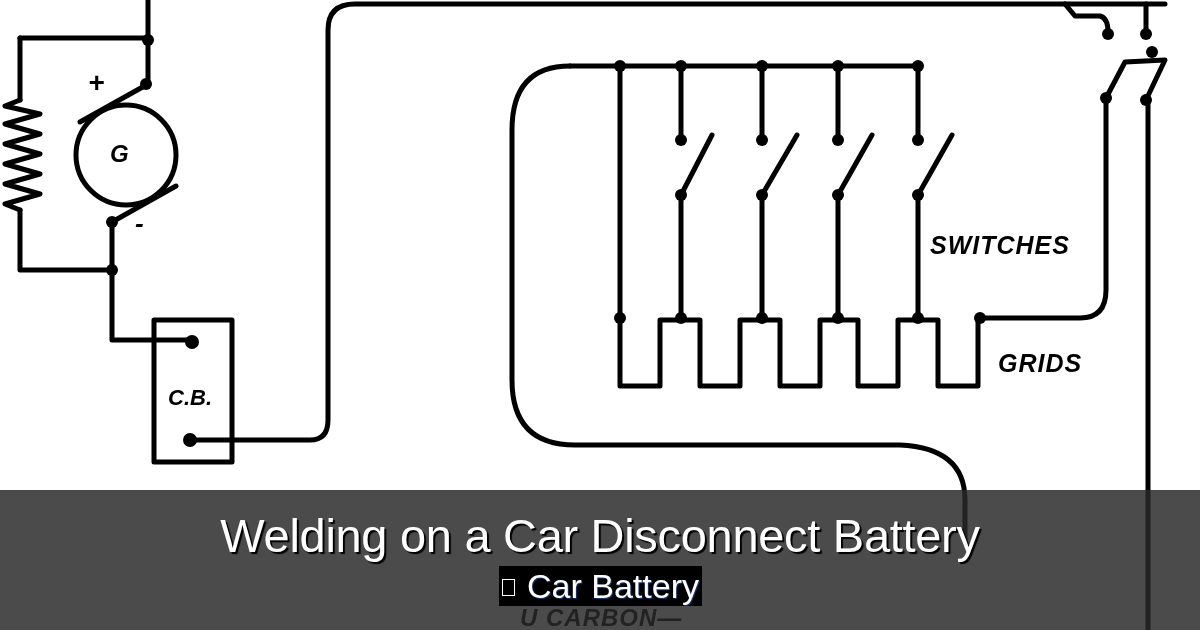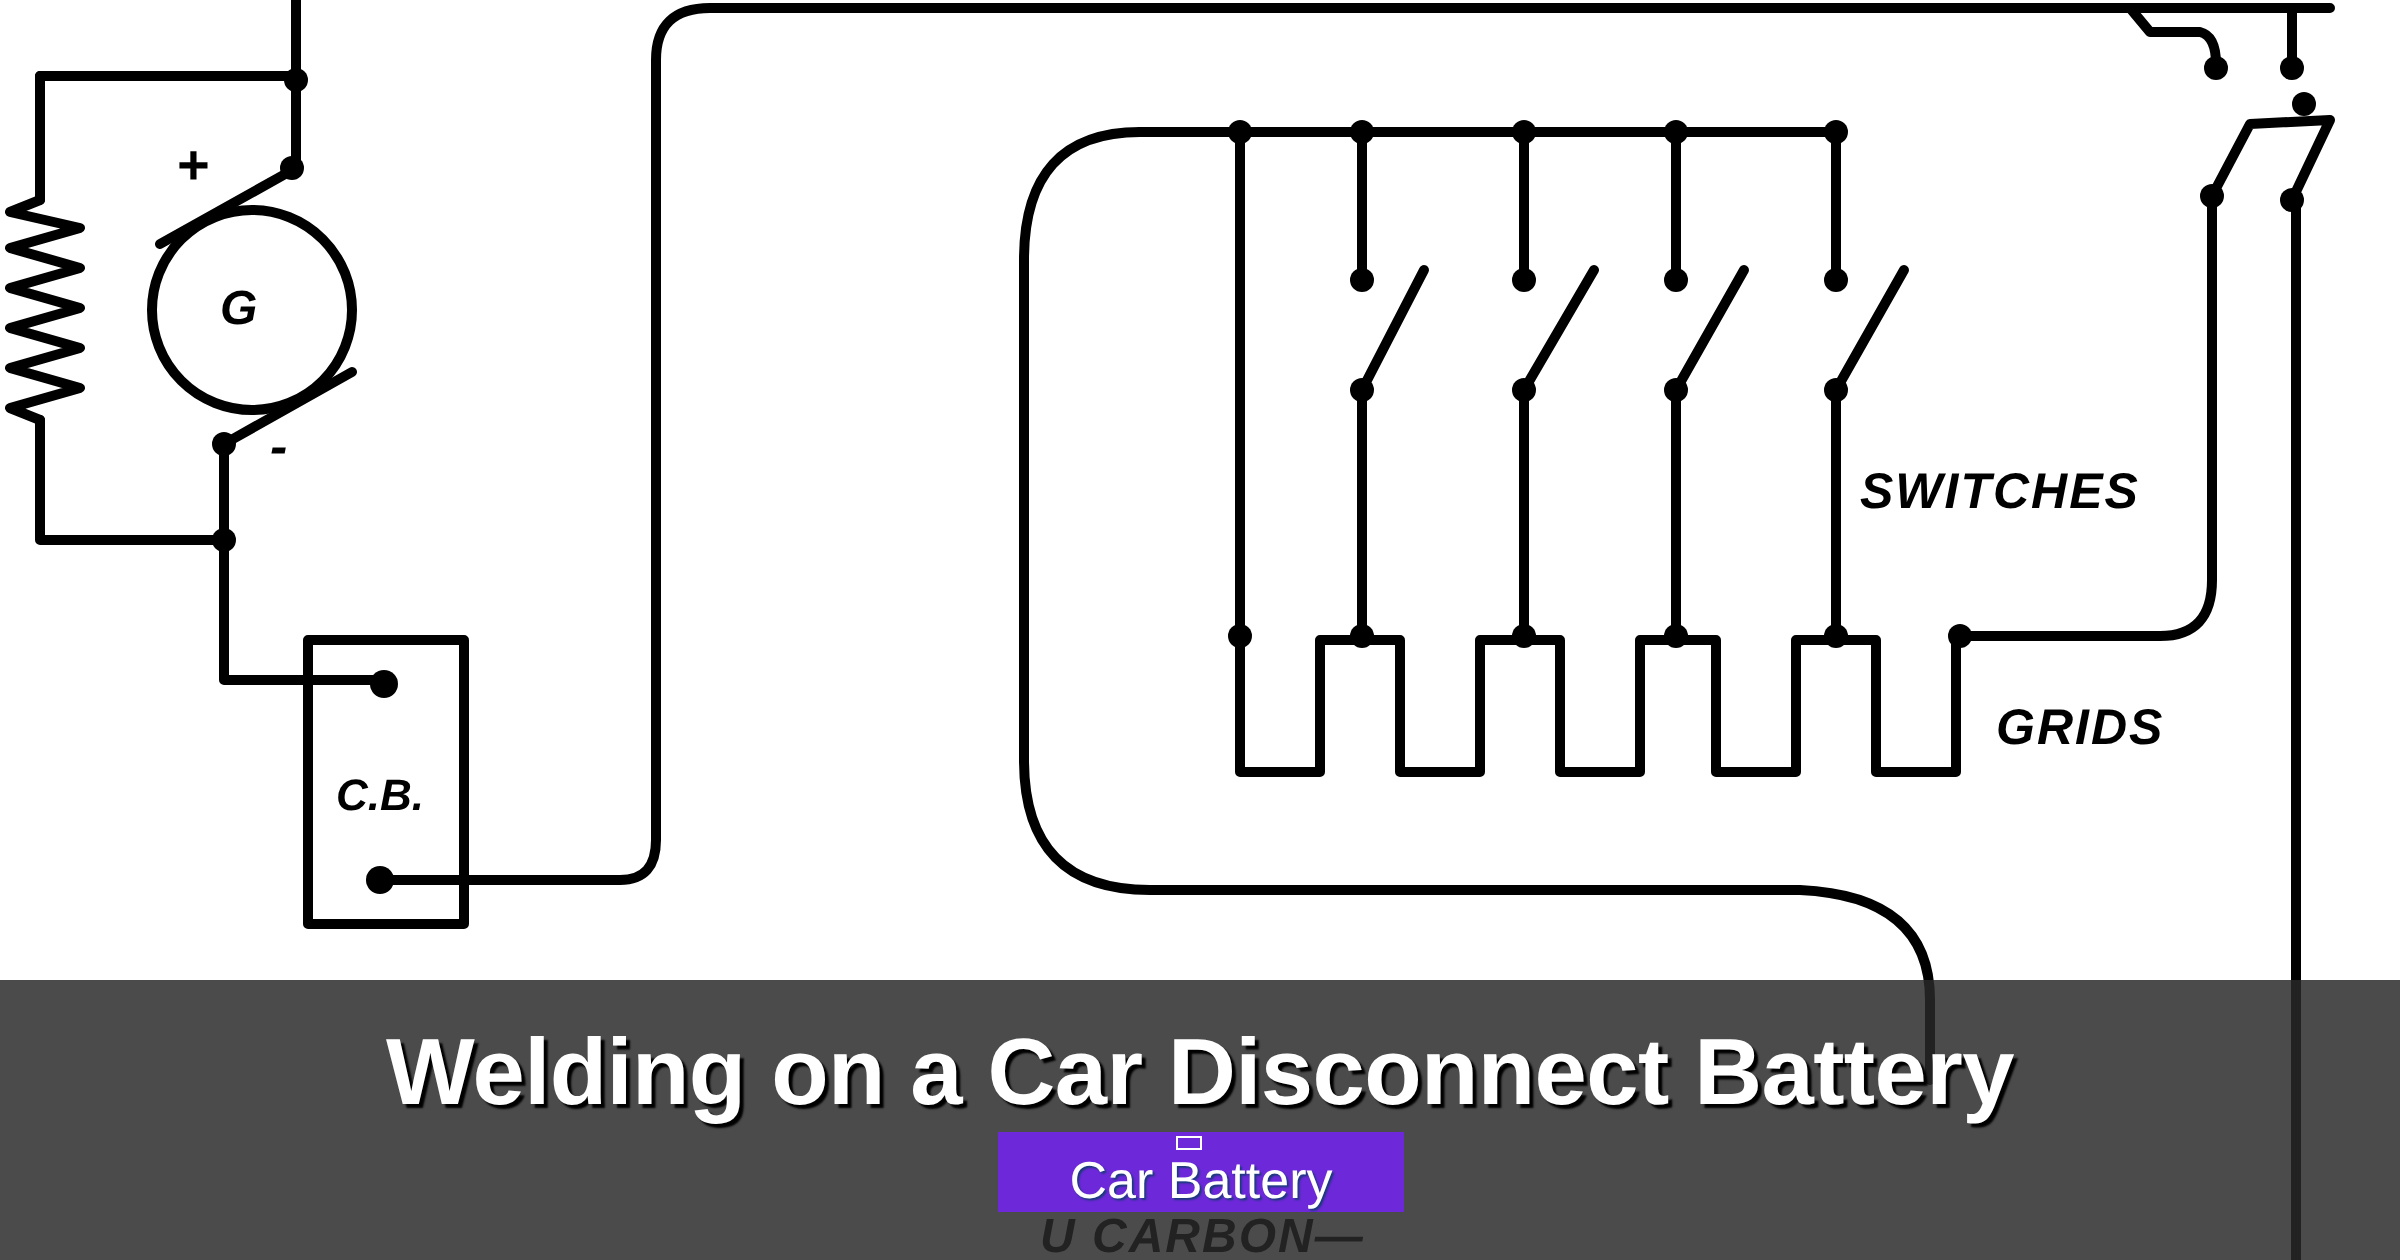--- a/index.html
+++ b/index.html
@@ -11,29 +11,28 @@
   .hero { position: absolute; left: 0; top: 0; width: 1200px; height: 630px; }
   .hero svg { position: absolute; left: 0; top: 0; }
   .overlay {
     position: absolute; left: 0; top: 490px; width: 1200px; height: 140px;
     background: rgba(40,40,40,0.84);
   }
   .title {
     position: absolute; left: 0; top: 508px; width: 1200px; text-align: center;
     color: #ffffff; font-size: 47px; line-height: 56px; letter-spacing: -0.3px;
     text-shadow: 2px 2px 1px #000000;
-    margin: 0; font-weight: bold;
+    margin: 0; font-weight: normal;
   }
   .badge {
     position: absolute; left: 499px; top: 566px; width: 203px; height: 40px;
-    background: #6d28d9; color: #ffffff;
+    background: #000000; color: #ffffff;
     display: flex; align-items: center; justify-content: center;
-    font-size: 26px; text-decoration: none;
+    font-size: 34px; text-decoration: none;
     text-shadow: 1px 1px 1px #1a3a7a;
-    flex-direction: column;
   }
   .badge .icon {
     display: inline-block; width: 13px; height: 17px; border: 1.5px solid #ffffff;
     box-sizing: border-box; margin-right: 12px; margin-top: 2px;
   }
 </style>
 </head>
 <body>
 
 <div class="hero">

